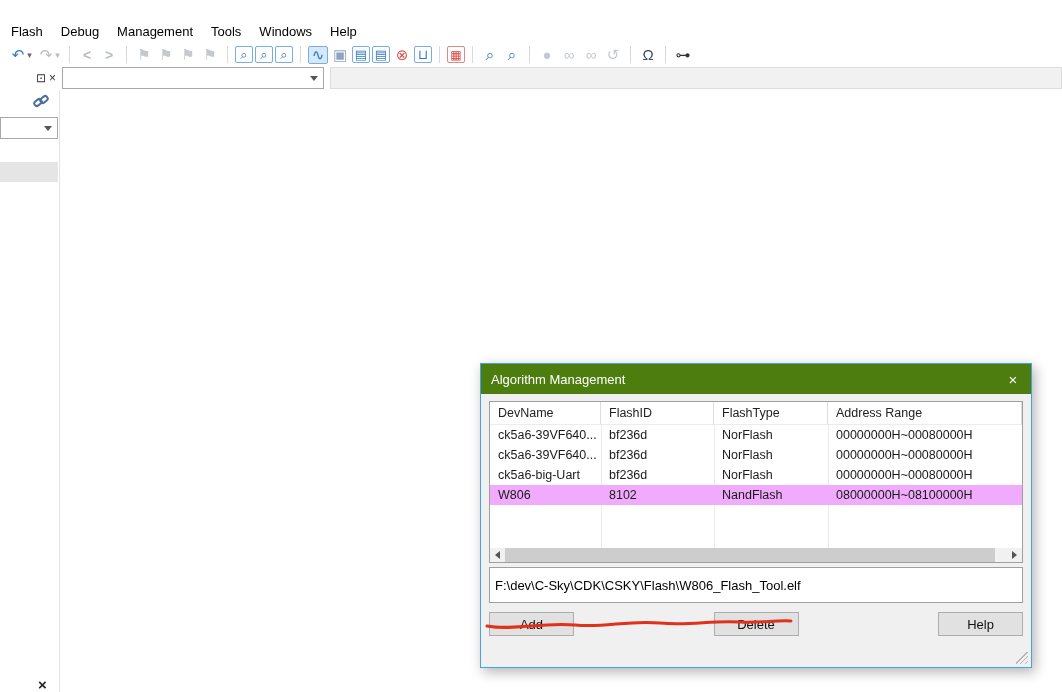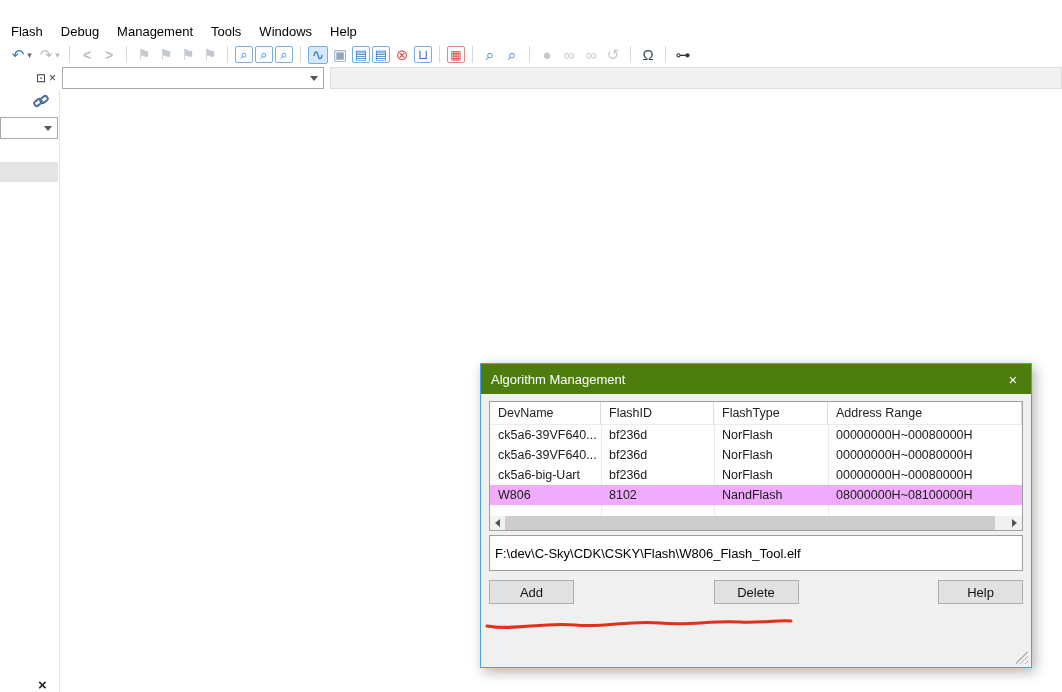--- a/index.html
+++ b/index.html
@@ -36,21 +36,21 @@
   .sb-combo{position:absolute;top:27px;left:0;width:58px;height:22px;border:1px solid #a8a8a8;background:#fff}
   .sb-item{position:absolute;top:72px;left:0;width:58px;height:20px;background:#e5e5e5}
   .sb-close{position:absolute;bottom:0;left:38px;font-size:15px;font-weight:bold;color:#222;line-height:14px}
 
   
   .dialog{position:absolute;left:480px;top:363px;width:552px;height:305px;background:#f0f0f0;border:1px solid #42a3e8;box-shadow:3px 4px 12px rgba(0,0,0,.3)}
   .dlg-title{height:30px;background:#4d7c0f;color:#fff;display:flex;align-items:center;padding-left:10px;font-size:13px}
   .dlg-close{margin-left:auto;width:36px;height:30px;display:flex;align-items:center;justify-content:center;color:#fff;font-size:15px;cursor:default}
   .dlg-body{padding:7px 8px 0}
 
-  .tablewrap{position:relative;height:130px;background:#fff;border:1px solid #9f9f9f;overflow:hidden}
+  .tablewrap{position:relative;height:162px;background:#fff;border:1px solid #9f9f9f;overflow:hidden}
   .col-div{position:absolute;top:0;bottom:14px;width:1px;background:#ebebeb}
   .trow{display:grid;grid-template-columns:111px 113px 114px 1fr;position:relative;background:transparent}
   .trow.selected{background:#f0abfc}
   .cell{font-size:12.5px;color:#1a1a1a;padding:3px 8px;white-space:nowrap;overflow:hidden}
   .hcell{padding:4px 8px;color:#222;background:#fff;border-right:1px solid #dcdcdc;border-bottom:1px solid #ececec}
 
   .hscroll{position:absolute;left:0;right:0;bottom:0;height:14px;background:#f1f1f1;display:flex;align-items:center}
   .hs-btn{width:15px;height:14px;display:flex;align-items:center;justify-content:center;background:#f1f1f1}
   .hs-thumb{flex:1;height:14px;margin-right:12px;background:#cdcdcd}
   .tri-left{width:0;height:0;border-top:4px solid transparent;border-bottom:4px solid transparent;border-right:5px solid #555}

